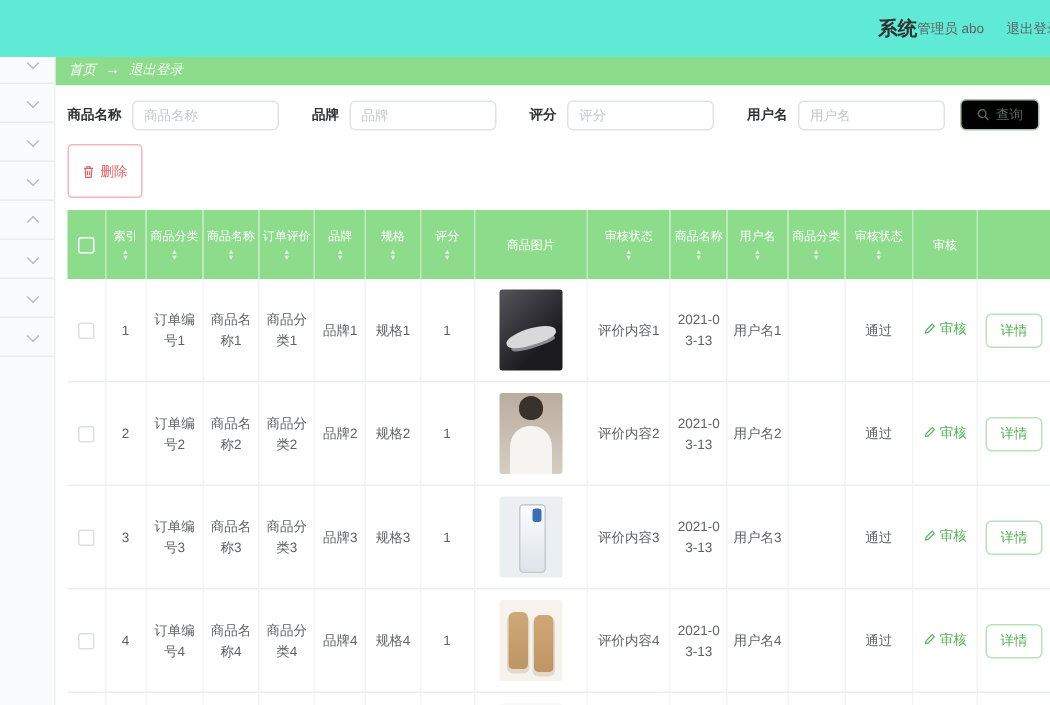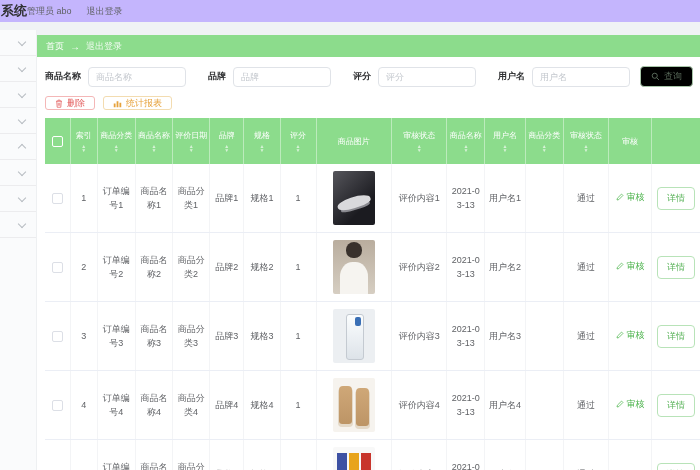--- a/index.html
+++ b/index.html
@@ -3,36 +3,36 @@
 <meta charset="utf-8">
 <style>
   html,body{margin:0;padding:0}
   body{
     width:700px;height:470px;overflow:hidden;position:relative;
     background:#f0f2f5;font-family:"Liberation Sans",sans-serif;
     -webkit-font-smoothing:antialiased;
   }
   
   .topbar{
-    position:absolute;top:0;left:0;right:0;height:22px;background:#c4b5fd;
-    display:flex;align-items:center;justify-content:flex-start;z-index:3;
+    position:absolute;top:0;left:0;right:0;height:38px;background:#5eead4;
+    display:flex;align-items:center;justify-content:flex-end;z-index:3;
   }
   .app-title{font-size:13px;font-weight:bold;color:#303133;margin-left:1px;white-space:nowrap}
   .topbar-right{display:flex;gap:15px;font-size:9px;color:#606266;margin-right:-7px;white-space:nowrap;align-items:center}
   .topbar-right span{cursor:pointer}
   
   .sidebar{position:absolute;top:30px;left:0;width:36px;bottom:0;background:#fafbfc;border-right:1px solid #eef0f2;z-index:2}
   .side-item{height:25px;border-bottom:1px solid #ececee;display:flex;align-items:center;justify-content:flex-end;padding-right:11px;cursor:pointer}
   .chev{width:5px;height:5px;border-right:1px solid #b7bcc2;border-bottom:1px solid #b7bcc2;transform:rotate(45deg);margin-top:-2px}
   .chev.up{transform:rotate(-135deg);margin-top:2px}
   
   .main{position:absolute;left:36px;top:30px;right:0;bottom:0}
   .breadcrumb{
     margin-top:5px;height:22px;background:#8cdc8c;display:flex;align-items:center;
-    padding-left:10px;gap:6px;font-size:9px;color:#fff;
+    padding-left:10px;gap:6px;font-size:9px;color:#fff;font-style:italic;
   }
   .crumb-home{cursor:pointer}
   .crumb-sep{font-size:10px}
   .crumb-current{color:rgba(255,255,255,.88)}
   .content{background:#fff;min-height:413px;padding:0 0 0 9px}
   
   .search-row{display:flex;align-items:center;padding:9px 0 4px 0}
   .f-label{font-size:9px;color:#303133;font-weight:bold;white-space:nowrap;margin-right:7px}
   .f-group + .f-group{margin-left:22px}
   .f-group{display:flex;align-items:center}
@@ -42,21 +42,21 @@
   }
   .f-input::placeholder{color:#c3c7cd}
   .btn-query{
     height:21px;background:#000000;border:1px solid #a8c6a9;color:#5a6b5b;
     font-size:9px;border-radius:4px;display:flex;align-items:center;gap:4px;
     padding:0 10px;margin-left:10px;cursor:pointer;font-family:inherit;
   }
   
   .toolbar{display:flex;gap:8px;margin:5px 0 8px}
   .toolbar button{
-    background:#fff;font-size:9px;height:14px;border-radius:3px;display:flex;
+    background:#fff;font-size:9px;height:36px;border-radius:3px;display:flex;
     align-items:center;gap:4px;padding:0 9px;cursor:pointer;font-family:inherit;
   }
   .btn-del{border:1px solid #f4b7b7;color:#e35d5d}
   .btn-report{border:1px solid #f3dcb0;color:#e6a23c}
   
   table{width:655px;border-collapse:collapse;table-layout:fixed}
   thead th{
     background:#8cdc8c;color:#fff;font-size:8px;font-weight:normal;height:42px;
     border-right:1px solid rgba(255,255,255,.42);vertical-align:middle;text-align:center;
     padding:2px 1px;cursor:pointer;
@@ -192,28 +192,20 @@
       </button>
     </div>
 
     <div class="toolbar">
       <button class="btn-del">
         <svg class="icon-svg" width="8" height="9" viewBox="0 0 10 12">
             <path d="M1 3h8M3.5 3V1.5h3V3M2 3l.6 8h4.8L8 3M4 5v4M6 5v4" fill="none" stroke="#e35d5d" stroke-width="1"></path>
           </svg>
         <span>删除</span>
       </button>
-      <button class="btn-report">
-        <svg class="icon-svg" width="9" height="9" viewBox="0 0 12 12">
-            <rect x="1" y="6" width="2.4" height="5" fill="#e6a23c"></rect>
-            <rect x="4.8" y="3" width="2.4" height="8" fill="#e6a23c"></rect>
-            <rect x="8.6" y="5" width="2.4" height="6" fill="#e6a23c"></rect>
-          </svg>
-        <span>统计报表</span>
-      </button>
     </div>
 
     <table>
       <colgroup>
         <col style="width:25px">
           <col style="width:27px">
           <col style="width:38px">
           <col style="width:37px">
         <col style="width:37px">
           <col style="width:34px">
@@ -236,21 +228,21 @@
                 <i>▼</i>
               </span></th>
           <th><span>商品分类</span><span class="sorts">
                 <i>▲</i>
                 <i>▼</i>
               </span></th>
           <th><span>商品名称</span><span class="sorts">
                 <i>▲</i>
                 <i>▼</i>
               </span></th>
-          <th><span>评价日期</span><span class="sorts">
+          <th><span>订单评价</span><span class="sorts">
                 <i>▲</i>
                 <i>▼</i>
               </span></th>
           <th><span>品牌</span><span class="sorts">
                 <i>▲</i>
                 <i>▼</i>
               </span></th>
           <th><span>规格</span><span class="sorts">
                 <i>▲</i>
                 <i>▼</i>

